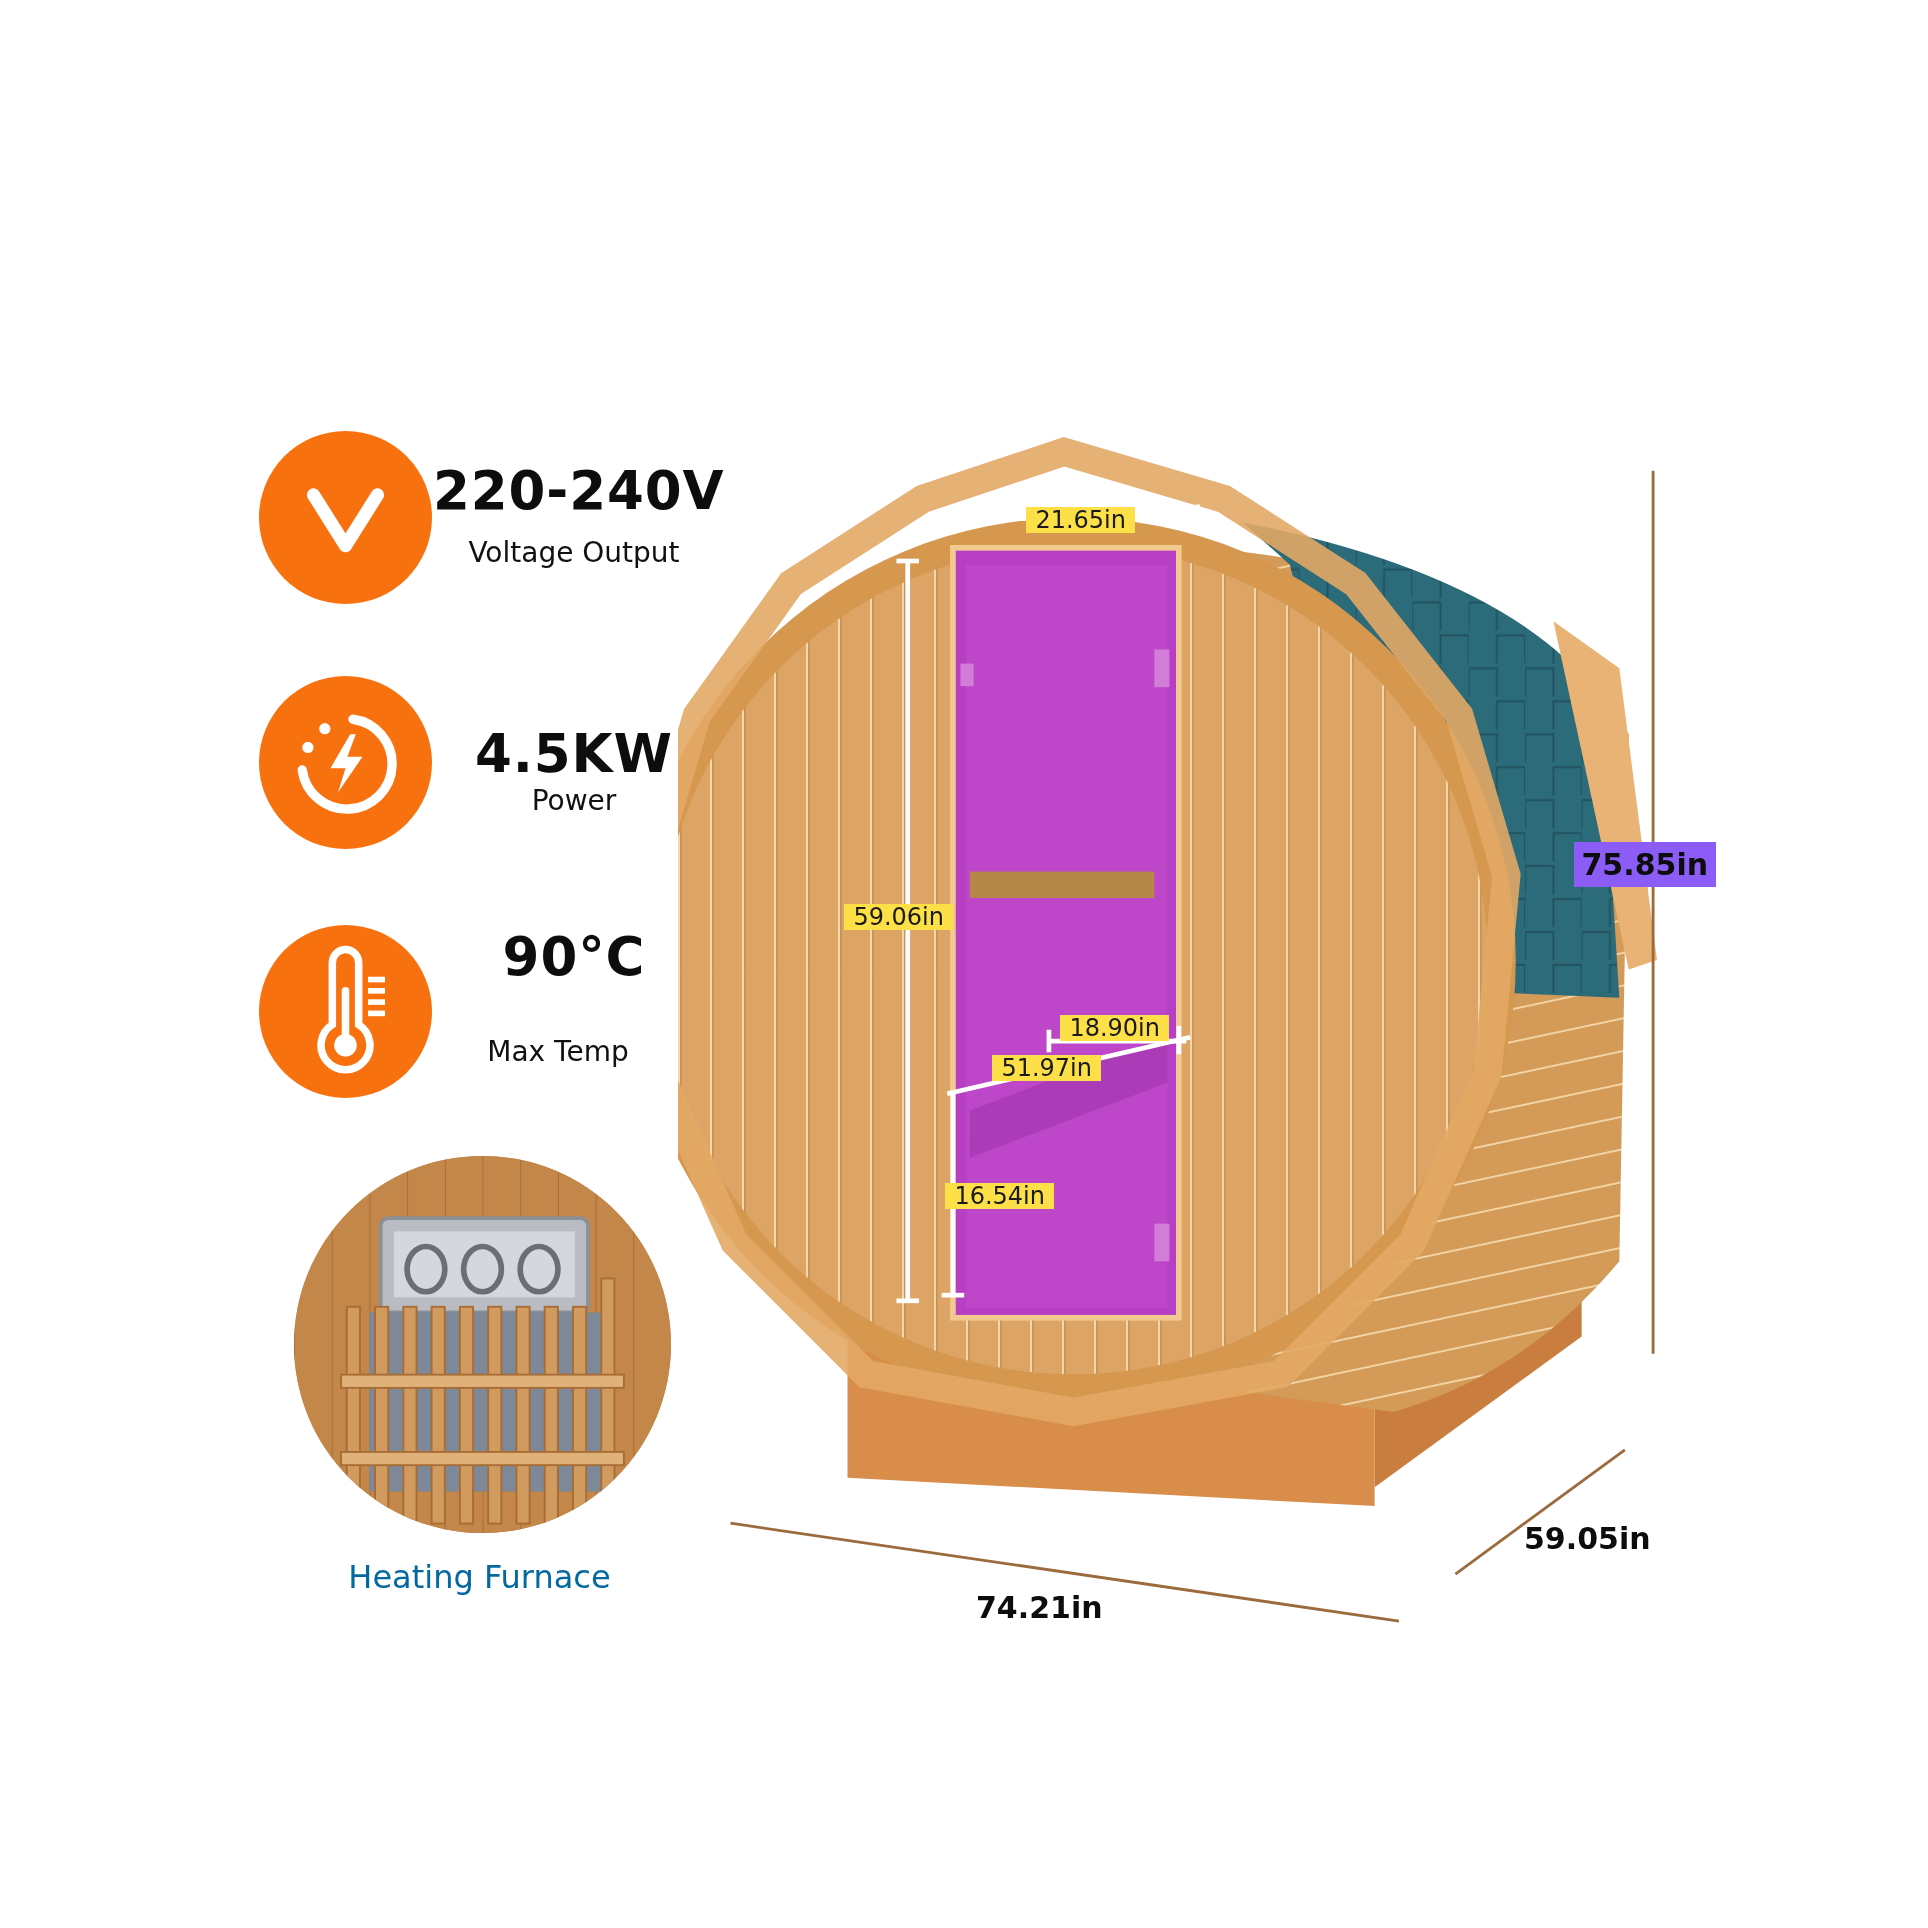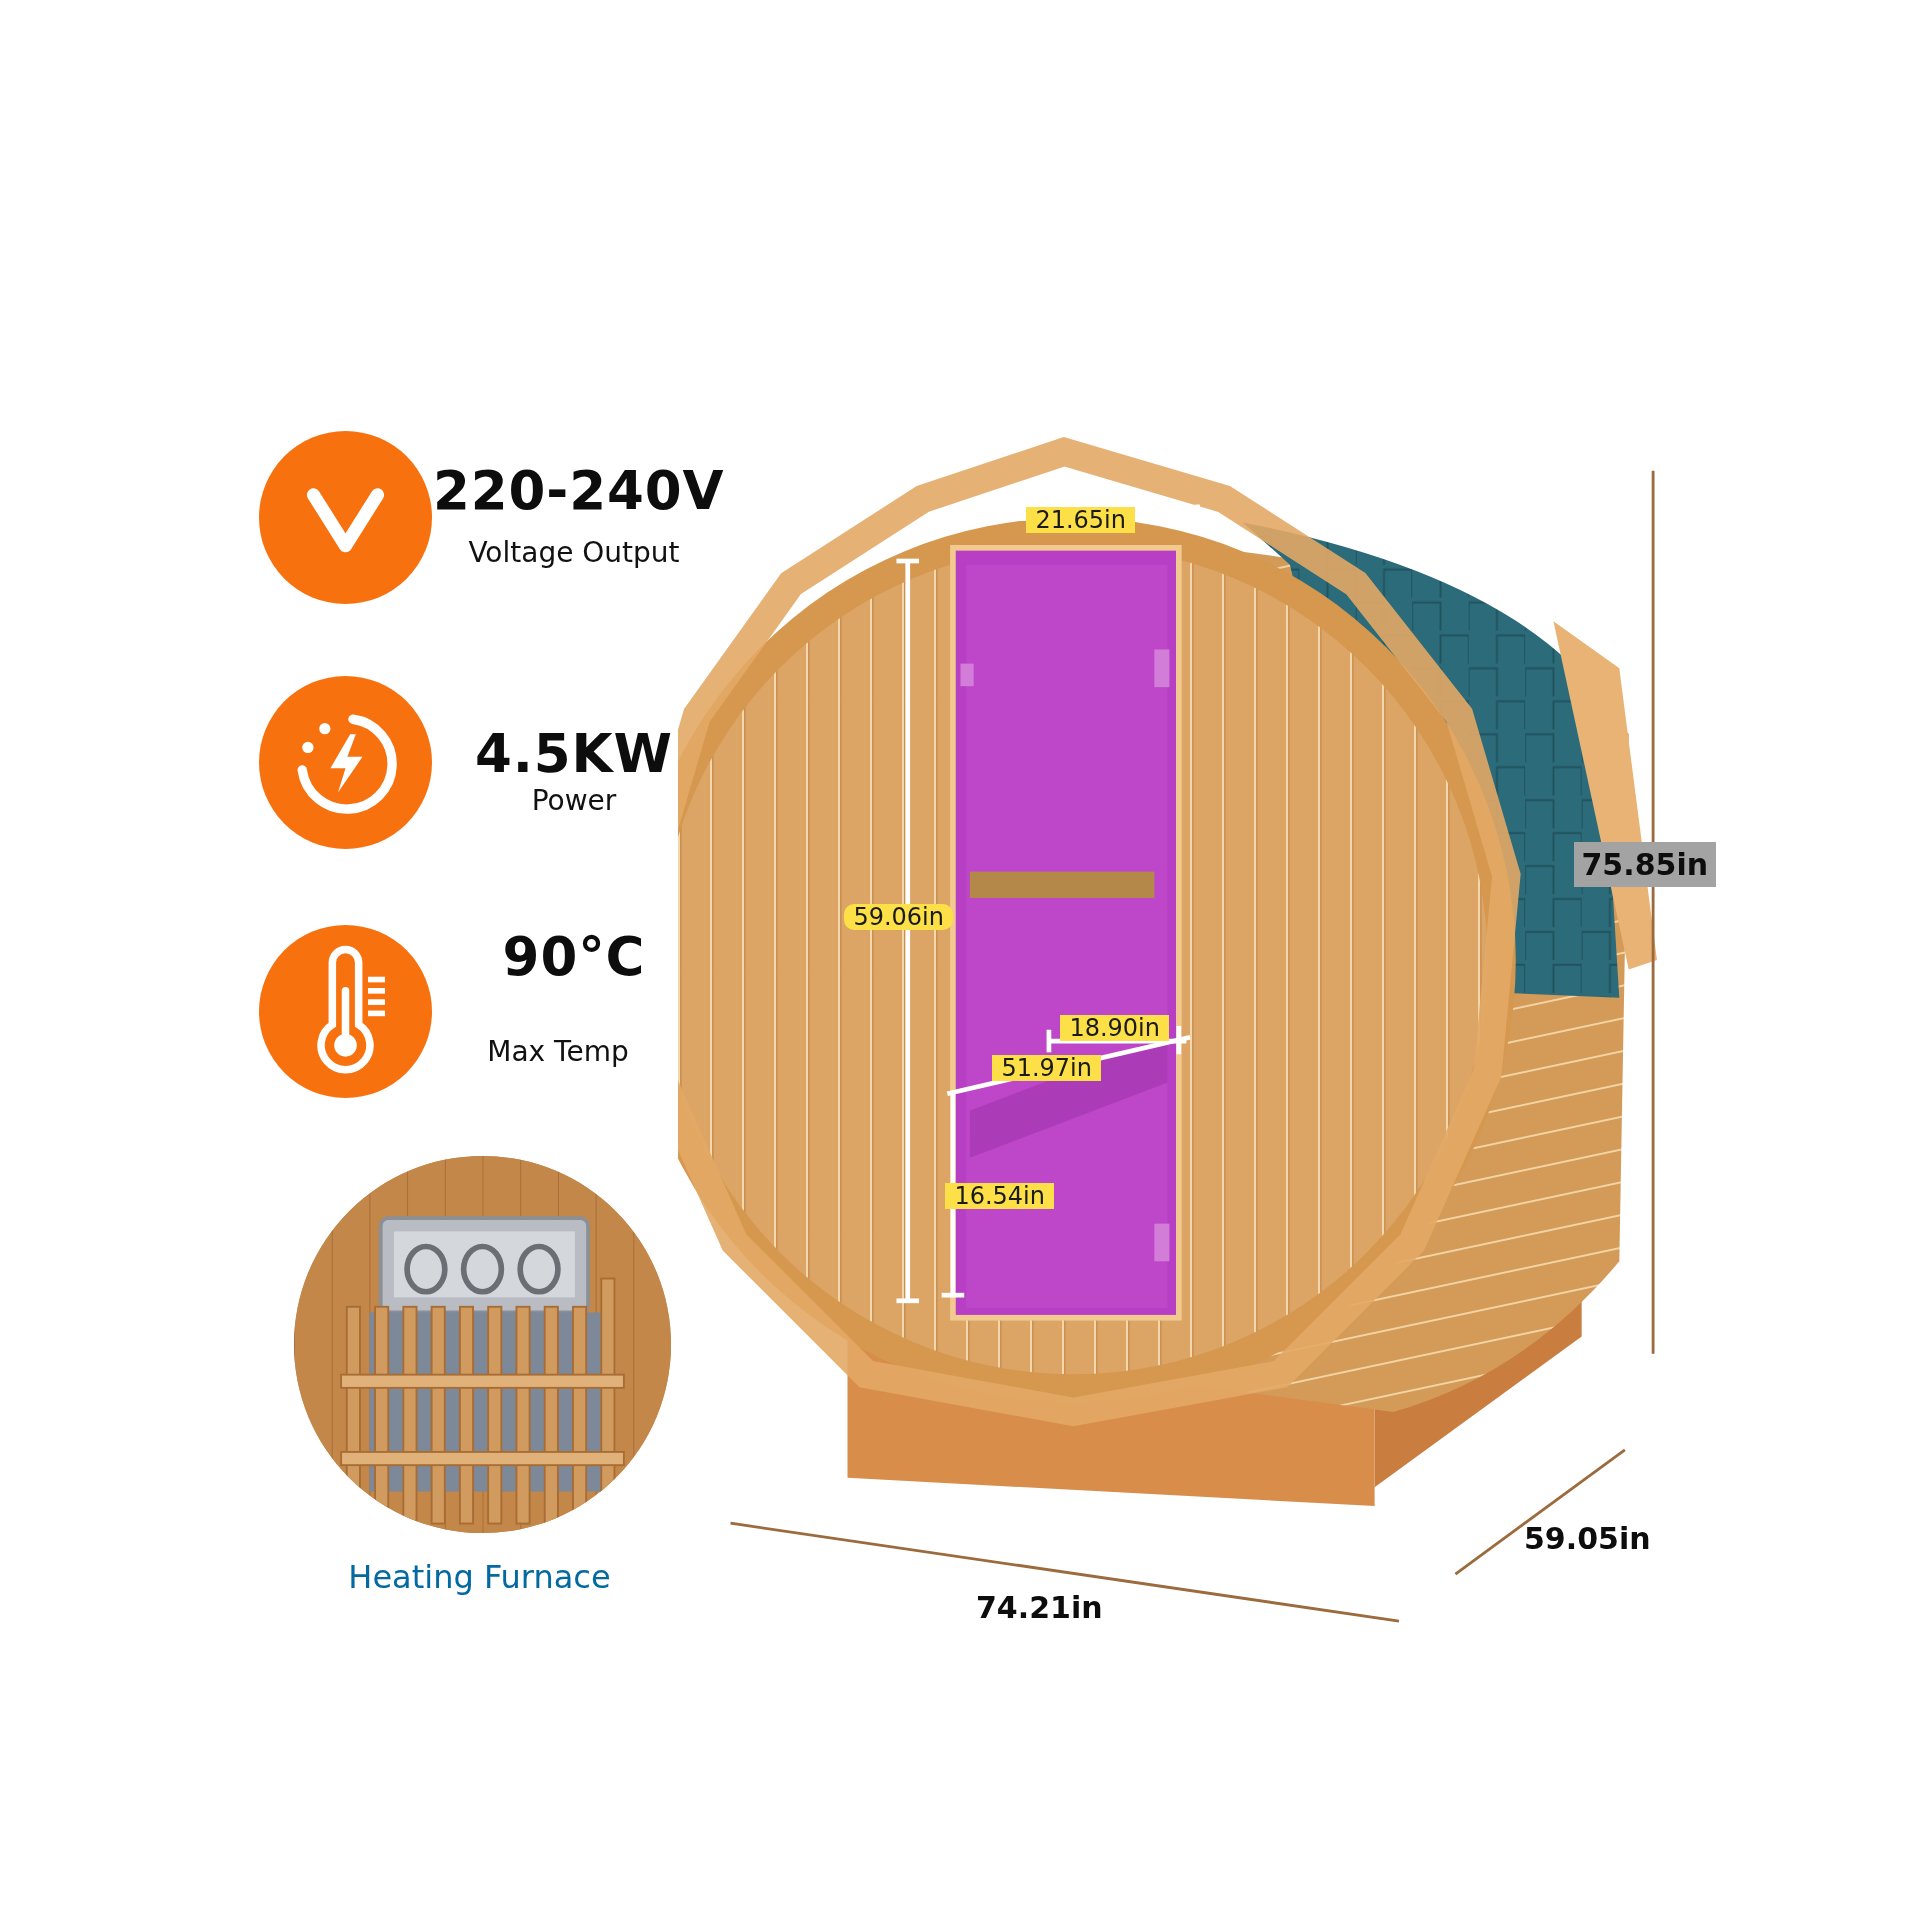--- a/index.html
+++ b/index.html
@@ -40,21 +40,21 @@
     
     .dim-small {
       position: absolute; background: #fde047; color: #1a1a1a;
       font-family: "DejaVu Sans", sans-serif; font-size: 24px; line-height: 26px;
       padding: 0 9.4px; white-space: nowrap;
     }
     .dim-big {
       position: absolute; font-family: "DejaVu Sans", sans-serif; font-weight: bold;
       font-size: 30px; color: #0d0d0d; white-space: nowrap; line-height: 1;
     }
-    .dim-big.boxed { background: #a3a3a3; padding: 7.5px 7.5px; }
+    .dim-big.boxed { background: #8b5cf6; padding: 7.5px 7.5px; }
   </style>
 </head>
 <body>
 
 <div class="feat-icon" style="left:259px; top:431px;">
   <svg viewBox="0 0 184 184">
     <path d="M58 68 L92 122 L126 68" fill="none" stroke="#fff" stroke-width="14" stroke-linecap="round" stroke-linejoin="round"></path>
   </svg>
 </div>
 <div class="feat-value" style="left:433px; top:464px; width:282px;">220-240V</div>
@@ -189,21 +189,21 @@
   </svg>
 </div>
 
 <svg class="abs" style="left:0; top:0;" width="1928" height="1928" viewBox="0 0 2048 2048">
   <line x1="1756" y1="500" x2="1756" y2="1438" stroke="#9b6a3d" stroke-width="3"></line>
   <line x1="776" y1="1618" x2="1486" y2="1722" stroke="#9b6a3d" stroke-width="3"></line>
   <line x1="1546" y1="1672" x2="1726" y2="1540" stroke="#9b6a3d" stroke-width="3"></line>
 </svg>
 
 <div class="dim-small" style="left:1026px; top:507px;">21.65in</div>
-<div class="dim-small" style="left:844px; top:904px;border-radius:10px;">59.06in</div>
+<div class="dim-small" style="left:844px; top:904px;">59.06in</div>
 <div class="dim-small" style="left:1060px; top:1015px;">18.90in</div>
 <div class="dim-small" style="left:992px; top:1055px;">51.97in</div>
 <div class="dim-small" style="left:945px; top:1183px;">16.54in</div>
 
 <div class="dim-big boxed" style="left:1574px; top:842px;">75.85in</div>
 <div class="dim-big" style="left:976px; top:1593px;">74.21in</div>
 <div class="dim-big" style="left:1524px; top:1524px;">59.05in</div>
 
 
 </body></html>

